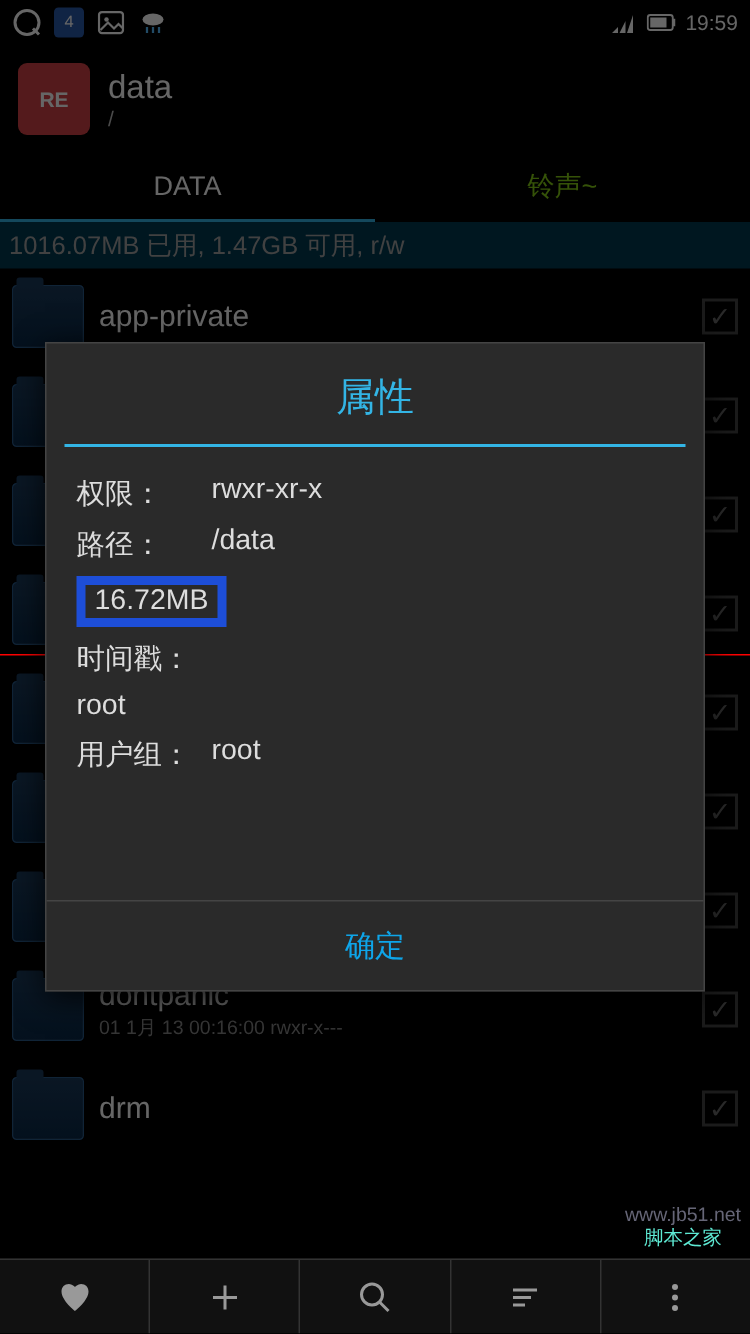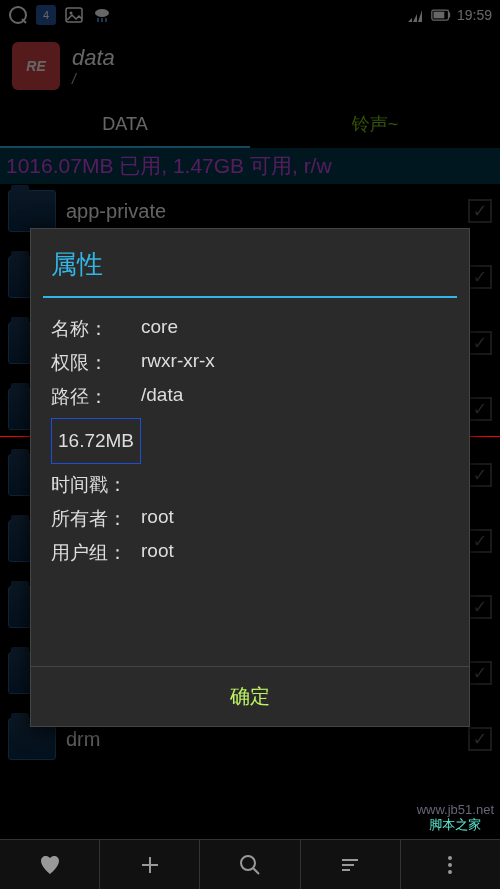--- a/index.html
+++ b/index.html
@@ -24,21 +24,20 @@
     }
     .status-left { display: flex; gap: 8px; align-items: center; }
     .status-right { display: flex; gap: 6px; align-items: center; }
     .status-icon { width: 20px; height: 20px; display: inline-flex; align-items: center; justify-content: center; }
     .app-header {
       height: 72px;
       display: flex;
       align-items: center;
       padding: 0 12px;
       gap: 12px;
-      font-style: italic;
     }
     .app-icon {
       width: 48px;
       height: 48px;
       background: #d34346;
       border-radius: 6px;
       display: flex;
       align-items: center;
       justify-content: center;
       color: #fff;
@@ -59,23 +58,23 @@
       font-size: 18px;
       color: #84cc16;
       border-bottom: 2px solid transparent;
     }
     .tab.active {
       color: #fff;
       border-bottom-color: #33b5e5;
     }
     .storage-bar {
       background: #003a52;
-      color: #d946ef;
+      color: #a3a3a3;
       padding: 4px 6px;
-      font-size: 21px;
+      font-size: 17px;
     }
     .file-list {
       position: absolute;
       top: 178px;
       left: 0;
       right: 0;
       bottom: 50px;
       overflow: hidden;
     }
     .file-item {
@@ -127,56 +126,56 @@
       right: 30px;
       top: 228px;
       background: #2a2a2a;
       border: 1px solid #444;
       box-shadow: 0 4px 20px rgba(0,0,0,0.8);
     }
     .dialog-title {
       color: #33b5e5;
       font-size: 26px;
       padding: 18px 20px 14px;
+      text-align: center;
     }
     .dialog-divider {
       height: 2px;
       background: #33b5e5;
       margin: 0 12px;
     }
     .dialog-body {
       padding: 14px 20px 80px;
     }
     .prop-row {
       display: flex;
       padding: 4px 0;
       font-size: 19px;
       color: #ddd;
     }
     .prop-label { width: 90px; }
     .prop-value { flex: 1; }
     .highlight-box {
-      border: 1px solid #1d4ed8;
-      padding: 11px 6px;
+      border: 6px solid #1d4ed8;
+      padding: 0 6px;
       display: inline-block;
     }
     .red-line {
       position: absolute;
       left: 0;
       right: 0;
       height: 1px;
       background: #ff0000;
     }
     .dialog-footer {
       border-top: 1px solid #444;
       text-align: center;
       padding: 16px;
       font-size: 20px;
-      color: #bef264;
-      margin-top: 16px;
+      color: #0ea5e9;
     }
     .bottom-bar {
       position: absolute;
       bottom: 0;
       left: 0;
       right: 0;
       height: 50px;
       background: #111;
       display: flex;
       border-top: 1px solid #333;
@@ -332,39 +331,34 @@
 
 <div class="dim-overlay"></div>
 
 <div class="red-line" style="top:436px;"></div>
 
 <div class="dialog">
   <div class="dialog-title">属性</div>
   <div class="dialog-divider"></div>
   <div class="dialog-body">
     <div class="prop-row">
-      <span class="prop-label">名称：</span>
-      <span class="prop-value">core</span>
-    </div>
-    <div class="prop-row">
       <span class="prop-label">权限：</span>
       <span class="prop-value">rwxr-xr-x</span>
     </div>
     <div class="prop-row">
       <span class="prop-label">路径：</span>
       <span class="prop-value">/data</span>
     </div>
     <div class="prop-row">
       <span class="prop-value"><span class="highlight-box">16.72MB</span></span>
     </div>
     <div class="prop-row">
       <span class="prop-label">时间戳：</span>
     </div>
     <div class="prop-row">
-      <span class="prop-label">所有者：</span>
       <span class="prop-value">root</span>
     </div>
     <div class="prop-row">
       <span class="prop-label">用户组：</span>
       <span class="prop-value">root</span>
     </div>
   </div>
   <div class="dialog-footer">确定</div>
 </div>
 

